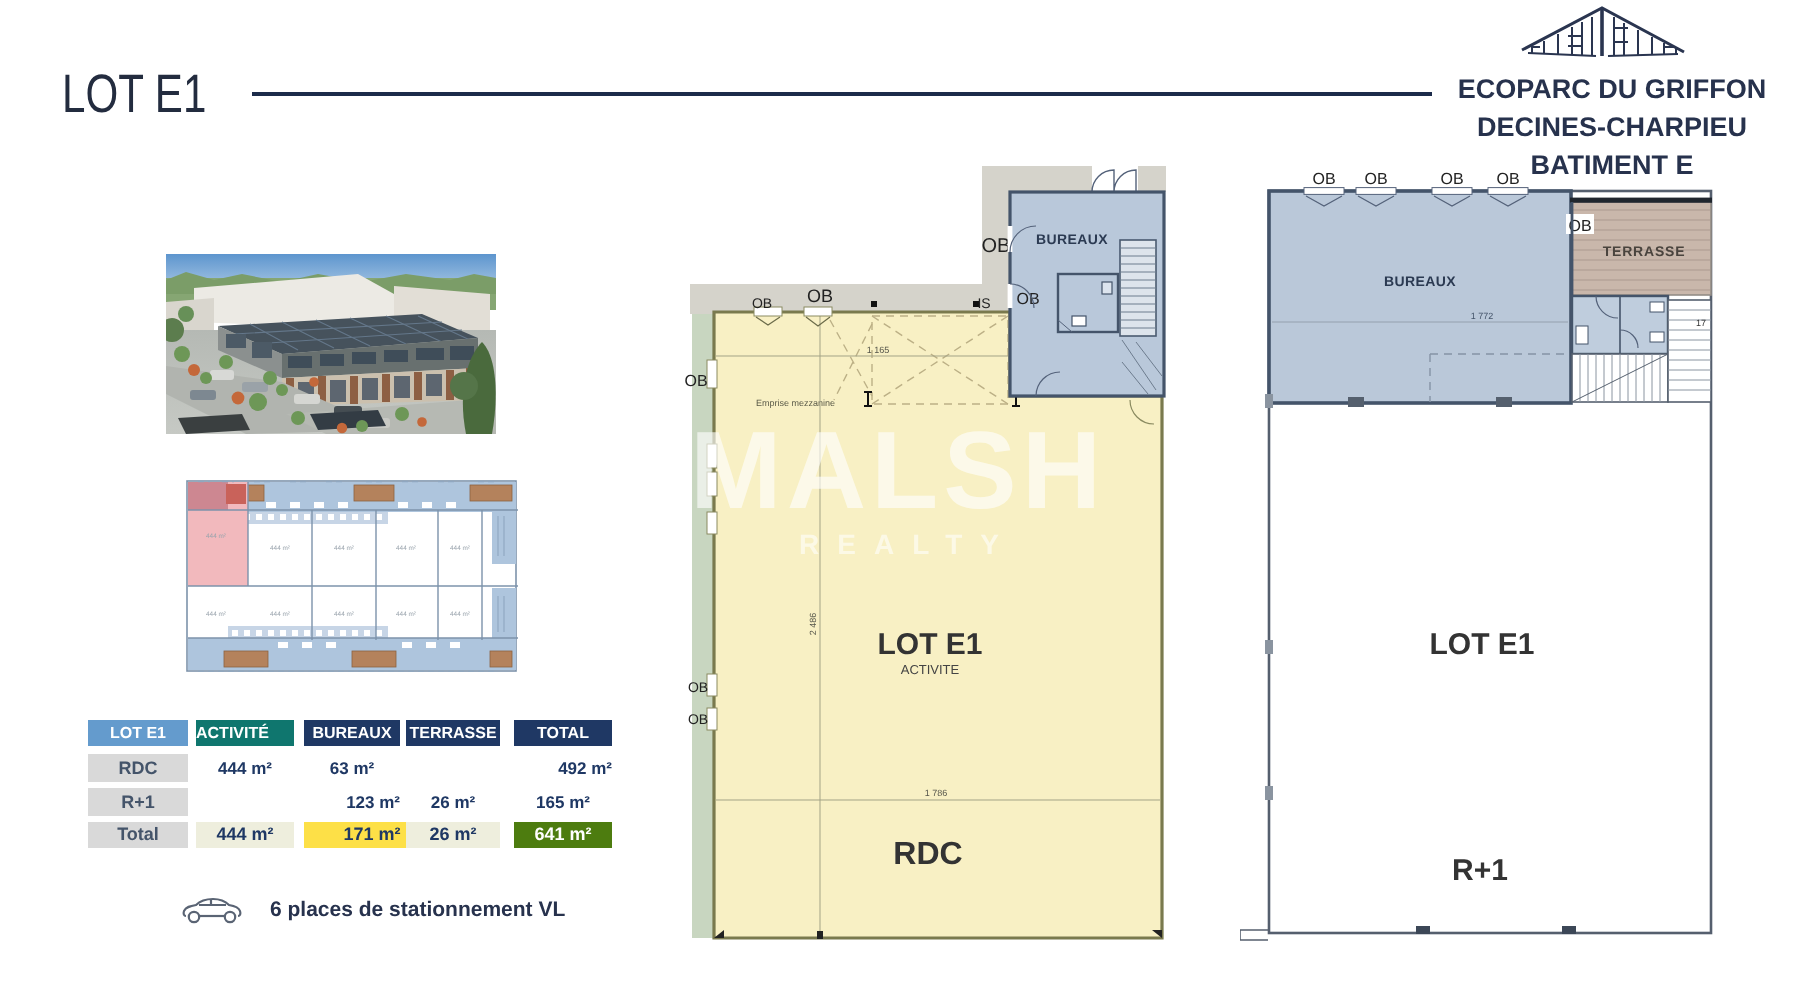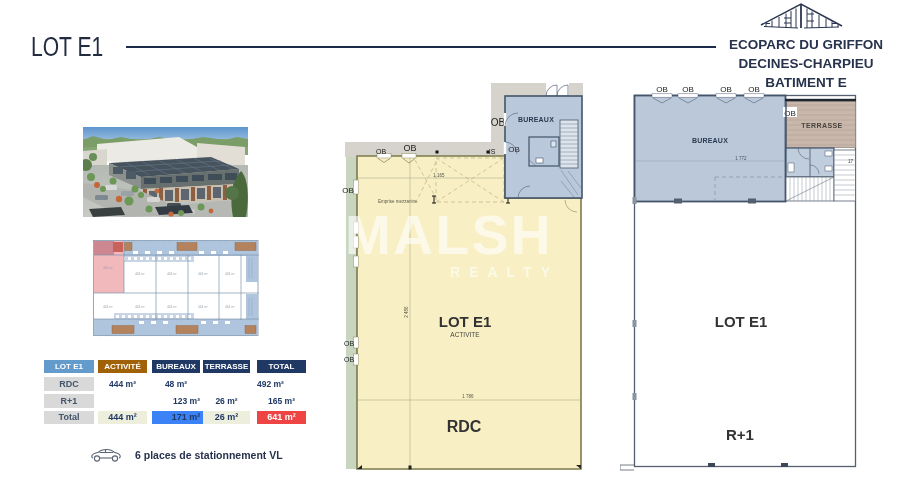--- a/index.html
+++ b/index.html
@@ -236,40 +236,40 @@
       <text x="47" y="68">444 m²</text>
       <text x="79" y="68">444 m²</text>
       <text x="110" y="68">444 m²</text>
       <text x="137" y="68">444 m²</text>
   </g>
 </svg>
 
 <div class="abs" style="left:44px;top:360px;width:263px;font-weight:bold;">
 
   <div class="abs" style="left:0;top:0;width:50px;height:13px;background:#649bcd;color:#fff;font-size:8px;text-align:center;line-height:13px;">LOT E1</div>
-  <div class="abs" style="left:54px;top:0;width:49px;height:13px;background:#a16207;color:#fff;font-size:8px;text-align:center;line-height:13px;">ACTIVITÉ</div>
+  <div class="abs" style="left:54px;top:0;width:49px;height:13px;background:#0f766e;color:#fff;font-size:8px;text-align:left;line-height:13px;">ACTIVITÉ</div>
   <div class="abs" style="left:108px;top:0;width:48px;height:13px;background:#1f3864;color:#fff;font-size:8px;text-align:center;line-height:13px;">BUREAUX</div>
   <div class="abs" style="left:159px;top:0;width:47px;height:13px;background:#1f3864;color:#fff;font-size:8px;text-align:center;line-height:13px;">TERRASSE</div>
   <div class="abs" style="left:213px;top:0;width:49px;height:13px;background:#1f3864;color:#fff;font-size:8px;text-align:center;line-height:13px;">TOTAL</div>
 
   <div class="abs" style="left:0;top:17px;width:50px;height:14px;background:#d9d9d9;color:#44546a;font-size:9px;text-align:center;line-height:14px;">RDC</div>
   <div class="abs" style="left:54px;top:17px;width:49px;height:14px;color:#1f3864;font-size:8.5px;text-align:center;line-height:14px;font-weight:bold;">444 m²</div>
-  <div class="abs" style="left:108px;top:17px;width:48px;height:14px;color:#1f3864;font-size:8.5px;text-align:center;line-height:14px;font-weight:bold;">48 m²</div>
-  <div class="abs" style="left:213px;top:17px;width:49px;height:14px;color:#1f3864;font-size:8.5px;text-align:left;line-height:14px;font-weight:bold;">492 m²</div>
+  <div class="abs" style="left:108px;top:17px;width:48px;height:14px;color:#1f3864;font-size:8.5px;text-align:center;line-height:14px;font-weight:bold;">63 m²</div>
+  <div class="abs" style="left:213px;top:17px;width:49px;height:14px;color:#1f3864;font-size:8.5px;text-align:right;line-height:14px;font-weight:bold;">492 m²</div>
 
   <div class="abs" style="left:0;top:34px;width:50px;height:14px;background:#d9d9d9;color:#44546a;font-size:9px;text-align:center;line-height:14px;">R+1</div>
   <div class="abs" style="left:108px;top:34px;width:48px;height:14px;color:#1f3864;font-size:8.5px;text-align:right;line-height:14px;font-weight:bold;">123 m²</div>
   <div class="abs" style="left:159px;top:34px;width:47px;height:14px;color:#1f3864;font-size:8.5px;text-align:center;line-height:14px;font-weight:bold;">26 m²</div>
   <div class="abs" style="left:213px;top:34px;width:49px;height:14px;color:#1f3864;font-size:8.5px;text-align:center;line-height:14px;font-weight:bold;">165 m²</div>
 
   <div class="abs" style="left:0;top:51px;width:50px;height:13px;background:#d9d9d9;color:#44546a;font-size:9px;text-align:center;line-height:13px;">Total</div>
   <div class="abs" style="left:54px;top:51px;width:49px;height:13px;background:#eeeedd;color:#1f3864;font-size:9px;text-align:center;line-height:13px;">444 m²</div>
-  <div class="abs" style="left:108px;top:51px;width:68px;height:13px;background:#3b82f6;color:#1f3864;font-size:9px;text-align:center;line-height:13px;">171 m²</div>
+  <div class="abs" style="left:108px;top:51px;width:68px;height:13px;background:#fde047;color:#1f3864;font-size:9px;text-align:center;line-height:13px;">171 m²</div>
   <div class="abs" style="left:159px;top:51px;width:47px;height:13px;background:#eeeedd;color:#1f3864;font-size:9px;text-align:center;line-height:13px;">26 m²</div>
-  <div class="abs" style="left:213px;top:51px;width:49px;height:13px;background:#ef4444;color:#fff;font-size:9px;text-align:center;line-height:13px;">641 m²</div>
+  <div class="abs" style="left:213px;top:51px;width:49px;height:13px;background:#4d7c0f;color:#fff;font-size:9px;text-align:center;line-height:13px;">641 m²</div>
 </div>
 
 <svg class="abs" style="left:90px;top:445px;" width="32" height="20" viewBox="0 0 32 20">
   <g stroke="#5a6474" stroke-width="1.1" fill="none">
     <path d="M3 13 C2 13 1.5 12 2 10.5 C3 8.5 5 8 8 7.5 C10 5.5 13 4.5 16.5 4.5 C20 4.5 22.5 5.5 24.5 7.5 C27.5 8 29.5 9 30 10.5 C30.5 12 30 13 29 13"></path>
     <path d="M10 13 L22 13"></path>
     <circle cx="7" cy="13.5" r="2.6"></circle>
     <circle cx="25" cy="13.5" r="2.6"></circle>
     <path d="M9.5 7.5 L23 7.5 M15.5 4.8 L15.5 7.4"></path>
   </g>
@@ -474,13 +474,13 @@
 
   <path d="M0 380 L14 380 M0 380 L0 385 L14 385" stroke="#555f6e" stroke-width="0.8" fill="none"></path>
 
   <text x="121" y="242" font-size="15" font-weight="bold" fill="#333" text-anchor="middle">LOT E1</text>
 
   <text x="120" y="355" font-size="15" font-weight="bold" fill="#333" text-anchor="middle">R+1</text>
 </svg>
 
 <div class="abs" style="left:345px;top:203px;width:210px;text-align:left;font-size:55px;font-weight:bold;color:rgba(255,255,255,0.62);letter-spacing:2.5px;">MALSH</div>
 
-<div class="abs" style="left:349px;top:264px;width:210px;text-align:right;font-size:14px;font-weight:bold;color:rgba(255,255,255,0.58);letter-spacing:9px;">REALTY</div>
+<div class="abs" style="left:349px;top:264px;width:210px;text-align:center;font-size:14px;font-weight:bold;color:rgba(255,255,255,0.58);letter-spacing:9px;">REALTY</div>
 
 </body></html>

